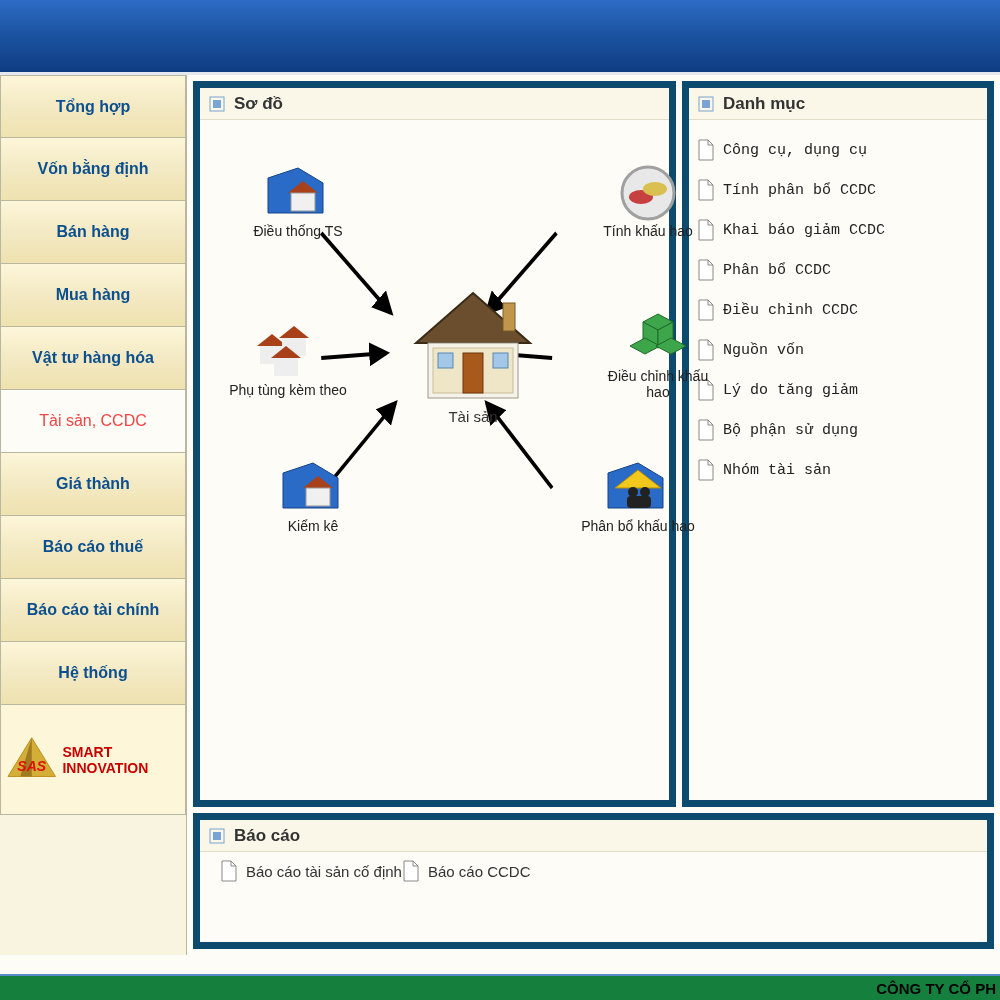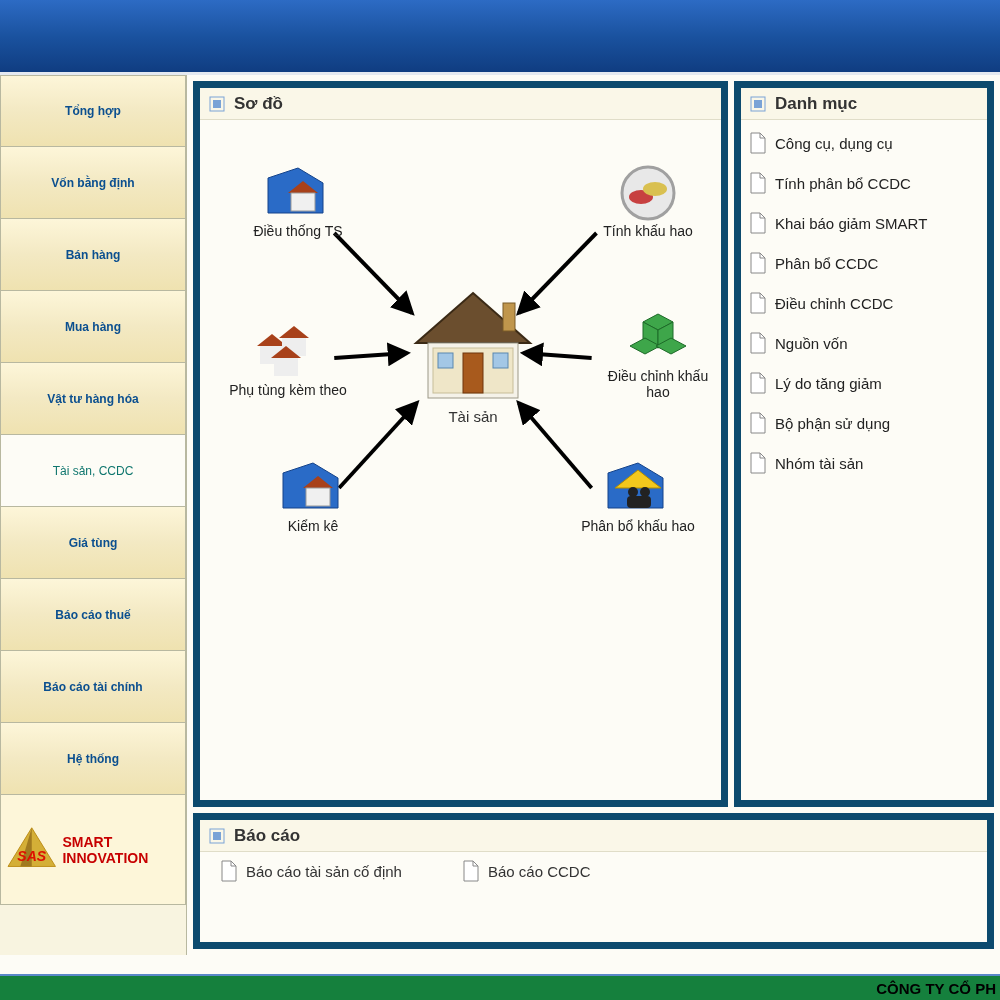--- a/index.html
+++ b/index.html
@@ -30,37 +30,37 @@
     display: flex;
     height: 880px;
   }
   
   .sidebar {
     width: 187px;
     border-right: 1px solid #b8b8a0;
     background: #f8f4e0;
   }
   .sidebar-item {
-    height: 72px;
+    height: 63px;
     border: 1px solid #b8b8a0;
     border-top:none;
     background: linear-gradient(to bottom, #fdf6d9 0%, #f3e9c3 50%, #efe2b0 100%);
     display: flex;
     align-items: center;
     justify-content: center;
     color: #0b4f8f;
     font-weight: bold;
-    font-size: 12px;
+    font-size: 16px;
     cursor: pointer;
     text-align:center;
   }
   .sidebar-item:first-child{border-top:1px solid #b8b8a0;}
   .sidebar-item.active {
     background: #fdfcf6;
-    color: #0f766e;
+    color: #ef4444;
     font-weight: normal;
   }
   .sidebar-logo{
     height:110px;
     display:flex;
     flex-direction:row;
     align-items:center;
     justify-content:center;
     color:#c70000;
     font-weight:bold;
@@ -94,35 +94,35 @@
     background:#faf7e8;
     gap:8px;
   }
   .panel-head-icon{
     width:18px;height:18px;
     display:inline-flex;align-items:center;justify-content:center;
     color:#1a6fc0;
   }
   .panel-body{padding:8px;}
   .panel-diagram{flex:1;min-width:0;}
-  .panel-catalog{width:260px;}
+  .panel-catalog{width:312px;}
   .panel-reports{width:100%;}
   
-  .catalog-list{display:flex;flex-direction:column;gap:10px;padding:8px 6px;}
+  .catalog-list{display:flex;flex-direction:column;gap:10px;padding:15px 6px;font-family:Liberation Mono, monospace;}
   .catalog-item{
     display:flex;align-items:center;gap:8px;
     cursor:pointer;font-size:15px;color:#222;
     padding:4px 2px;
   }
   .file-icon{
     width:18px;height:22px;flex-shrink:0;
   }
   .file-icon svg{display:block;}
   
-  .report-row{display:flex;gap:60px;padding:8px 20px 60px 20px;}
+  .report-row{display:flex;padding:8px 20px 60px 20px;}
   .report-item{display:flex;align-items:center;gap:8px;cursor:pointer;font-size:15px;}
   
   .diagram-area{
     position:relative;
     height:480px;
   }
   .anode{
     position:absolute;
     display:flex;
     flex-direction:column;
@@ -170,21 +170,21 @@
 
 <div class="workspace">
 
   <div class="sidebar">
     <div class="sidebar-item">Tổng hợp</div>
     <div class="sidebar-item">Vốn bằng định</div>
     <div class="sidebar-item">Bán hàng</div>
     <div class="sidebar-item">Mua hàng</div>
     <div class="sidebar-item">Vật tư hàng hóa</div>
     <div class="sidebar-item active">Tài sản, CCDC</div>
-    <div class="sidebar-item">Giá tùng</div>
+    <div class="sidebar-item">Giá thành</div>
     <div class="sidebar-item">Báo cáo thuế</div>
     <div class="sidebar-item">Báo cáo tài chính</div>
     <div class="sidebar-item">Hệ thống</div>
     <div class="sidebar-logo">
       <svg width="70" height="50" viewBox="0 0 70 50">
         <polygon points="35,2 62,46 8,46" fill="#d4af37" stroke="#b8860b"></polygon>
         <polygon points="35,2 22,46 35,46" fill="#a07a20"></polygon>
         <text x="35" y="40" text-anchor="middle" fill="#dd1100" font-size="16" font-weight="bold" font-style="italic">SAS</text>
       </svg>
       <span>SMART INNOVATION</span>
@@ -350,21 +350,21 @@
               </span>
               <span>Tính phân bổ CCDC</span>
             </div>
           <div class="catalog-item">
               <span class="file-icon">
                 <svg width="18" height="22" viewBox="0 0 18 22">
                   <path d="M2 1 h9 l5 5 v15 h-14 z" fill="#fff" stroke="#888"></path>
                   <path d="M11 1 v5 h5" fill="none" stroke="#888"></path>
                 </svg>
               </span>
-              <span>Khai báo giảm SMART</span>
+              <span>Khai báo giảm CCDC</span>
             </div>
           <div class="catalog-item">
               <span class="file-icon">
                 <svg width="18" height="22" viewBox="0 0 18 22">
                   <path d="M2 1 h9 l5 5 v15 h-14 z" fill="#fff" stroke="#888"></path>
                   <path d="M11 1 v5 h5" fill="none" stroke="#888"></path>
                 </svg>
               </span>
               <span>Phân bổ CCDC</span>
             </div>

